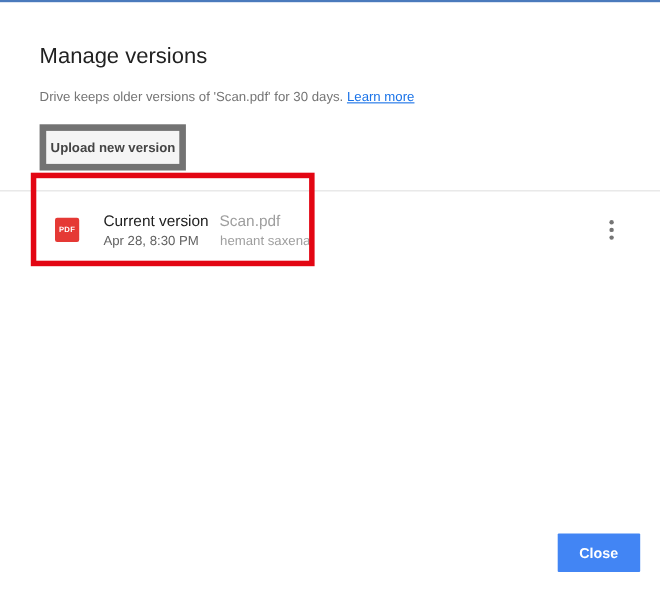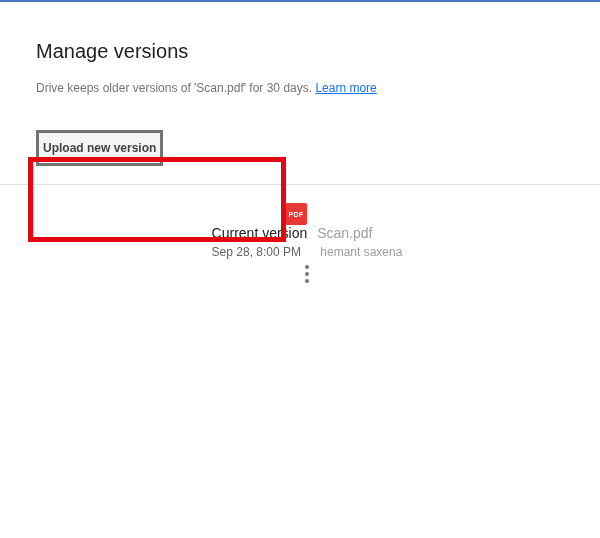--- a/index.html
+++ b/index.html
@@ -33,43 +33,41 @@
       margin-bottom: 18px;
     }
     .learn-more-link {
       color: #1a73e8;
       text-decoration: underline;
       cursor: pointer;
     }
     .upload-button {
       display: inline-block;
       background: #f5f5f5;
-      border: 3px solid #737373;
+      border: 6px solid #737373;
       color: #444;
       font-size: 12px;
       font-weight: bold;
       padding: 8px 4px;
       cursor: pointer;
       margin-bottom: 18px;
-      margin-top: 17px;
     }
     .divider {
       border: none;
       border-top: 1px solid #e0e0e0;
       margin: 0;
     }
     .version-list {
       position: relative;
     }
     .version-item {
       display: flex;
       align-items: center;
       padding: 18px 36px 18px 50px;
       position: relative;
-      flex-direction: column;
     }
     .version-icon {
       width: 22px;
       height: 22px;
       background: #e53935;
       border-radius: 2px;
       display: flex;
       align-items: center;
       justify-content: center;
       color: #fff;
@@ -146,29 +144,32 @@
 
   <div class="version-list">
     <div class="version-item">
       <div class="version-icon">PDF</div>
       <div class="version-info">
         <div class="version-line1">
           <span class="current-label">Current version</span>
           <span class="filename">Scan.pdf</span>
         </div>
         <div class="version-line2">
-          <span class="timestamp">Sep 28, 8:00 PM</span>
+          <span class="timestamp">Apr 28, 8:30 PM</span>
           <span class="author">hemant saxena</span>
         </div>
       </div>
       <div class="more-actions">
         <div class="dots">
           <div class="dot"></div>
             <div class="dot"></div>
             <div class="dot"></div>
         </div>
       </div>
     </div>
   </div>
 
   <div class="highlight-box"></div>
 
+  <div class="footer">
+    <button class="close-button">Close</button>
+  </div>
 </div>
 
 </body></html>

